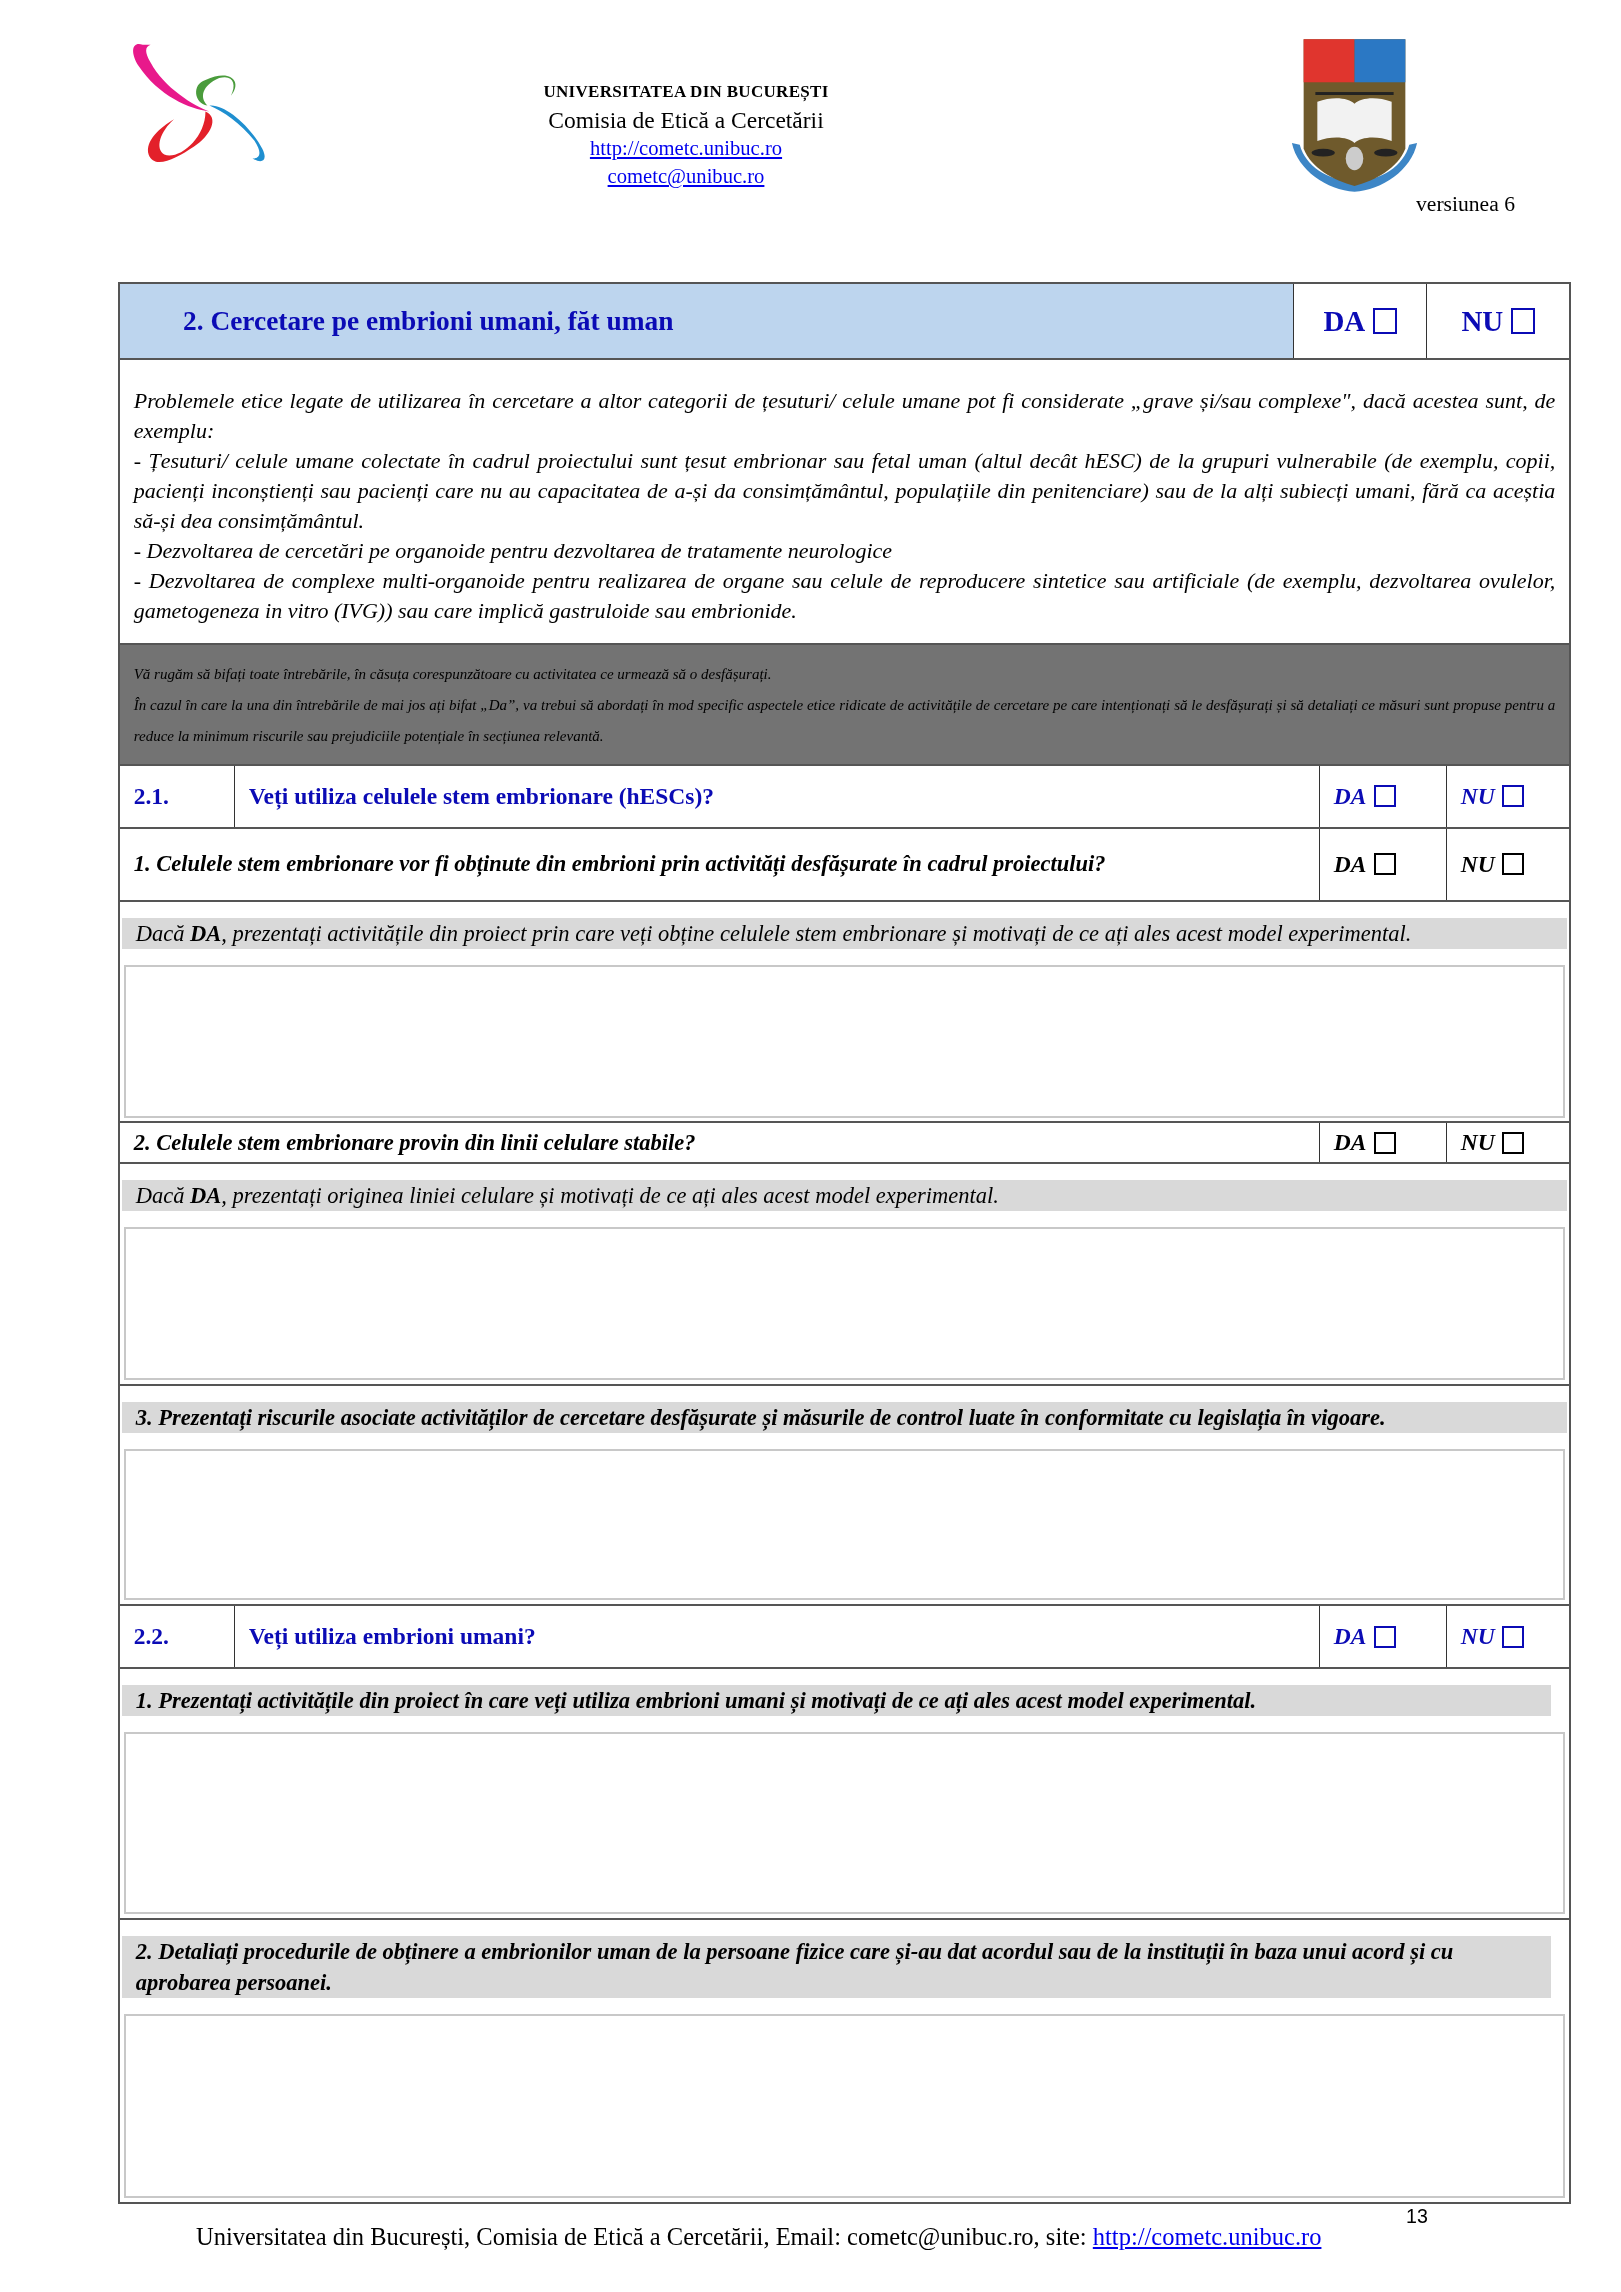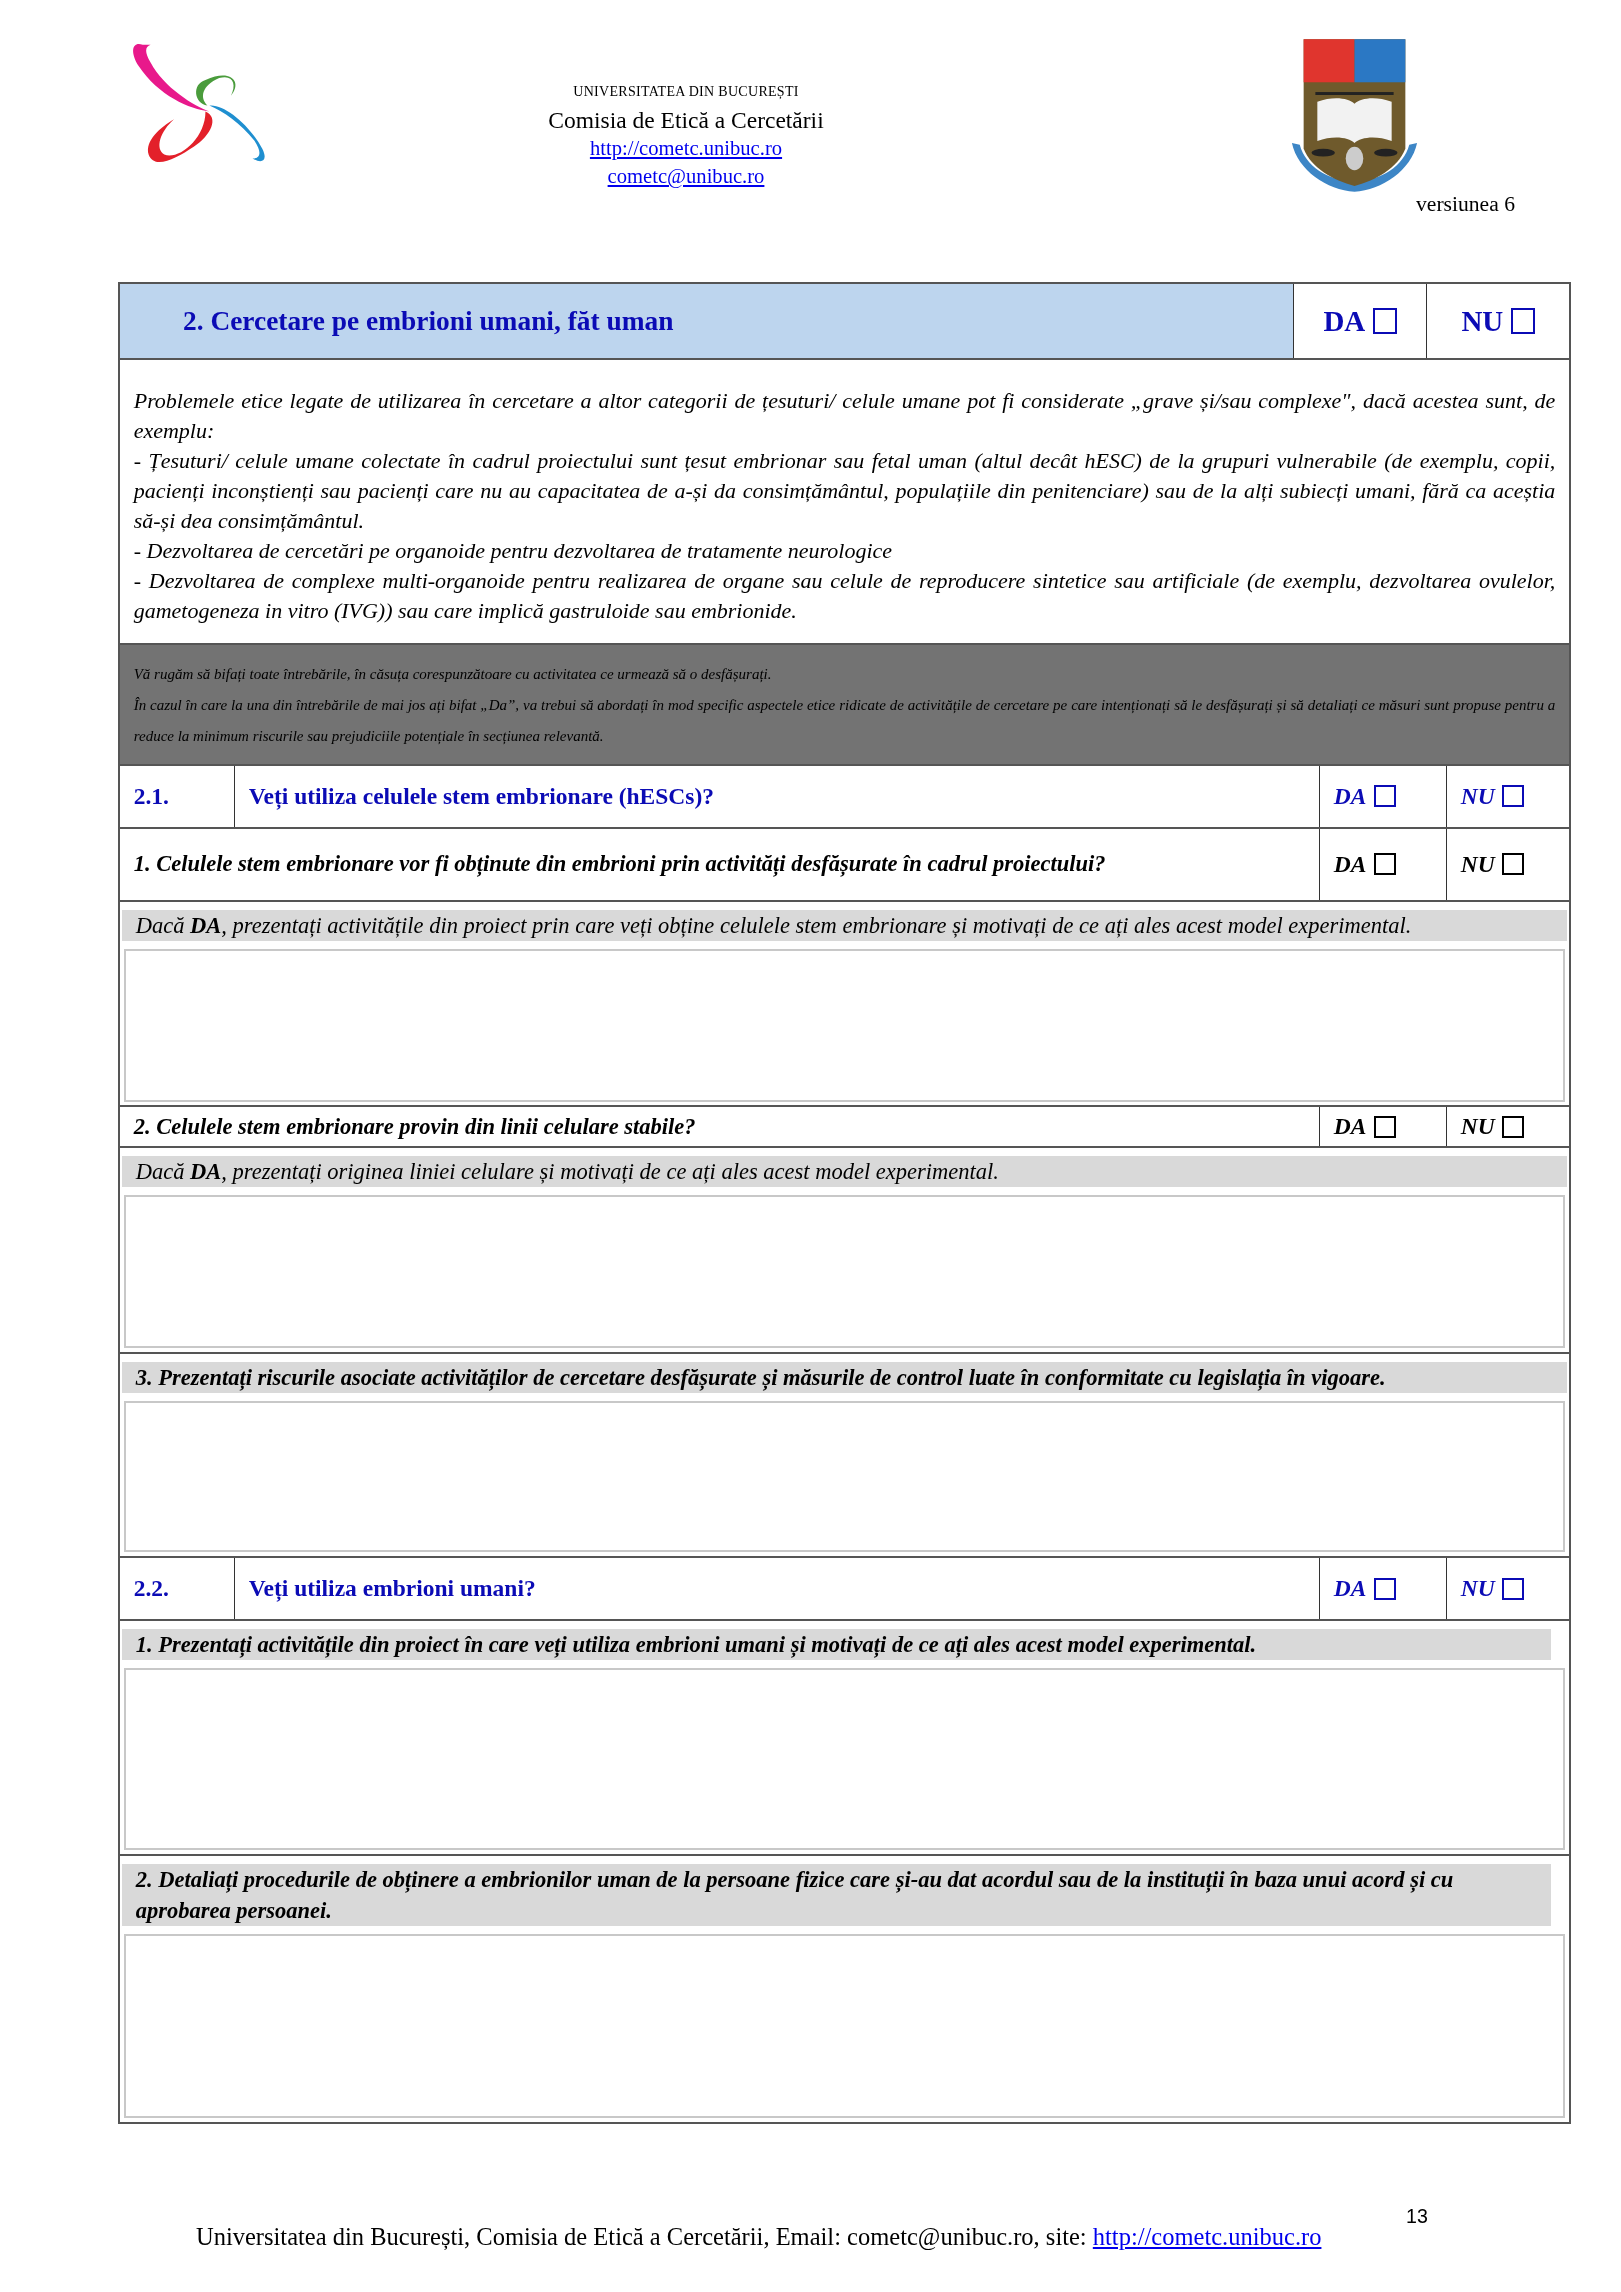--- a/index.html
+++ b/index.html
@@ -1,21 +1,21 @@
 <!DOCTYPE html>
 <html><head>
 <meta charset="utf-8">
 <style>
   html, body { margin:0; padding:0; background:#ffffff; }
   body { width:1621px; height:2293px; position:relative; font-family:"Liberation Serif", serif; color:#000; overflow:hidden; }
 
   
   .logo-left { position:absolute; left:125px; top:33px; width:157px; height:147px; }
   .header-center { position:absolute; left:392px; top:78px; width:588px; text-align:center; line-height:28px; }
-  .header-center .uni { font-weight:normal; font-size:14px; letter-spacing:0.3px; }
+  .header-center .uni { font-weight:bold; font-size:17px; letter-spacing:0.3px; }
   .header-center .comm { font-size:23.5px; }
   .header-center a { color:#0000ee; text-decoration:underline; font-size:20.6px; display:block; }
   .crest { position:absolute; left:1288px; top:33px; width:133px; height:167px; }
   .version { position:absolute; left:1416px; top:192px; font-size:21.6px; }
 
   
   .form { position:absolute; left:118px; top:282px; width:1453px; border:2px solid #555; box-sizing:border-box; }
   .row { display:flex; border-bottom:2px solid #555; box-sizing:border-box; }
   .row:last-child { border-bottom:none; }
   .cell { box-sizing:border-box; display:flex; align-items:center; }
@@ -42,21 +42,21 @@
   .q-main .yn2 { width:123px; padding-left:13.7px; color:#0b0bb5; font-weight:bold; font-style:italic; font-size:23.5px; }
 
   .q-sub { height:73px; }
   .q-sub .txt { flex:1; padding-left:13.7px; font-weight:bold; font-style:italic; font-size:22.5px; }
   .q-sub .yn { width:127px; padding-left:13.7px; font-weight:bold; font-style:italic; font-size:23.5px; }
   .q-sub .yn2 { width:123px; padding-left:13.7px; font-weight:bold; font-style:italic; font-size:23.5px; }
 
   .q-sub.short { height:41px; }
 
   .block { display:block; border-bottom:2px solid #555; }
-  .prompt { background:#d9d9d9; font-style:italic; font-size:22.5px; line-height:31px; padding:0 3.9px 0 13.7px; margin:8px 2px; }
+  .prompt { background:#d9d9d9; font-style:italic; font-size:22.5px; line-height:31px; padding:0 3.9px 0 13.7px; margin:16px 2px; }
   .prompt.bold { font-weight:bold; }
   .prompt.inset { margin-right:17.6px; }
   .answer { margin:3.9px 3.9px 3.9px 3.9px; border:2px solid #c8c8c8; background:#fff; box-sizing:border-box; }
 
   
   .page-num { position:absolute; left:1406px; top:2205px; font-family:"Liberation Sans", sans-serif; font-size:19.6px; }
   .footer { position:absolute; left:196px; top:2223px; font-size:24.5px; white-space:nowrap; }
   .footer a { color:#0000ee; text-decoration:underline; }
 </style>
 </head>

